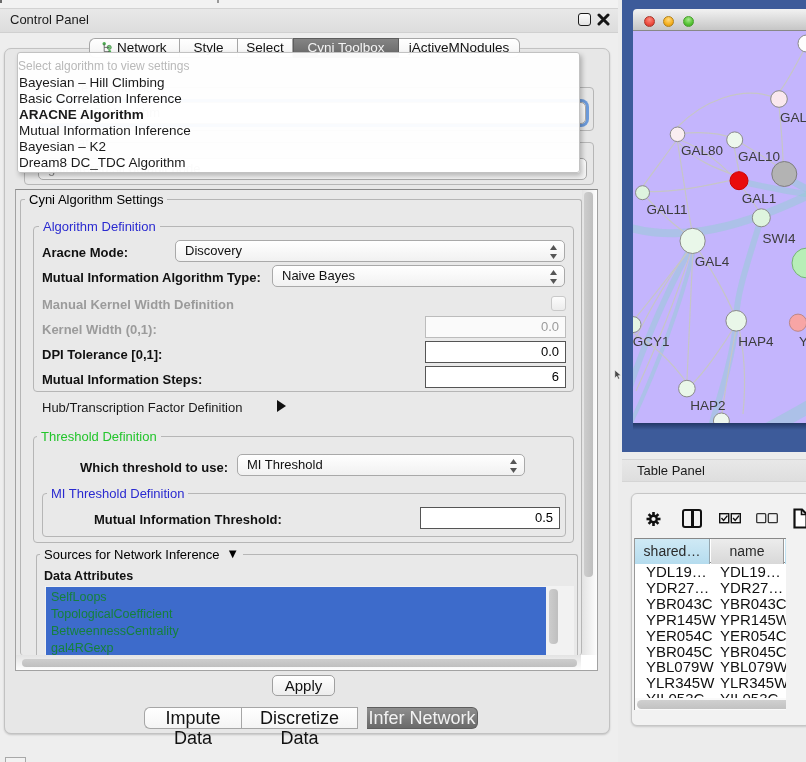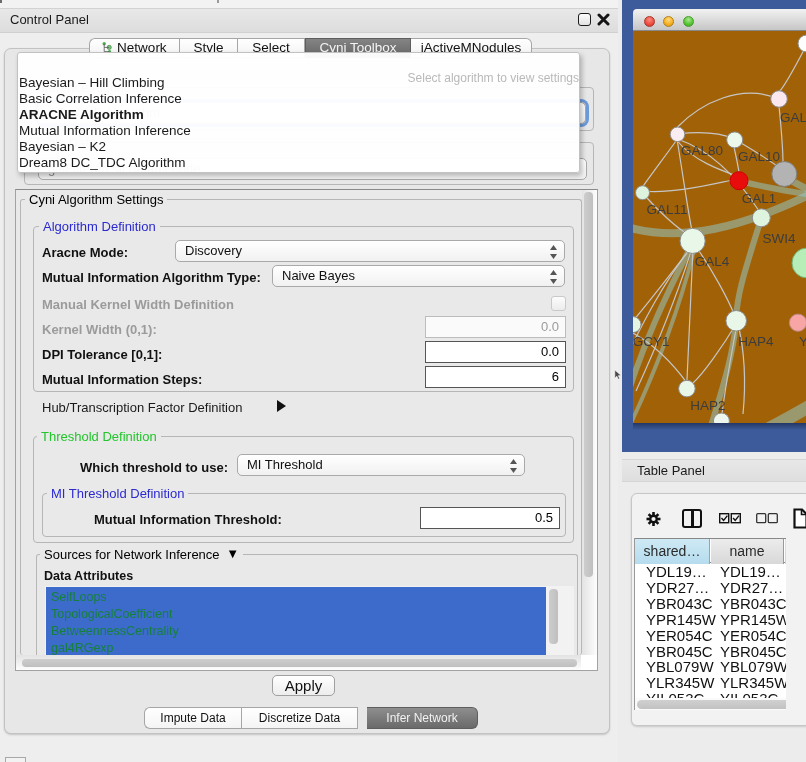--- a/index.html
+++ b/index.html
@@ -46,21 +46,21 @@
 <div id="toptabs" class="abs" style="left:89px;top:38px;height:20px;display:flex;font-size:13.5px;line-height:18px;">
   <div style="width:90px;border:1px solid #a6a6a6;border-right:none;border-radius:6px 0 0 6px;background:linear-gradient(#ffffff,#f2f2f2);text-align:center;color:#111;">
     <svg width="11" height="11" viewBox="0 0 11 11" style="vertical-align:-1px;">
         <circle cx="2.2" cy="1.8" r="1.7" fill="#4caf50"></circle>
         <circle cx="7.2" cy="5.4" r="2.1" fill="#7cc57f" stroke="#3d8b40" stroke-width="0.7"></circle>
         <circle cx="7.6" cy="9.6" r="1.6" fill="#4caf50"></circle>
         <path d="M2.2 1.8 L2.2 9.6 L7.6 9.6 M2.2 5.4 L7.2 5.4" stroke="#555" stroke-width="0.8" fill="none"></path>
       </svg>
     Network</div>
   <div style="width:58px;border:1px solid #a6a6a6;border-right:none;background:linear-gradient(#ffffff,#f2f2f2);text-align:center;color:#111;">Style</div>
-  <div style="width:68px;border:1px solid #a6a6a6;background:linear-gradient(#ffffff,#f2f2f2);text-align:center;color:#111;">Select</div>
+  <div style="width:56px;border:1px solid #a6a6a6;background:linear-gradient(#ffffff,#f2f2f2);text-align:center;color:#111;">Select</div>
   <div style="width:106px;border:1px solid #5e5e5e;background:linear-gradient(#848484,#666666);text-align:center;color:#f4f4f4;">Cyni Toolbox</div>
   <div style="width:121px;border:1px solid #a6a6a6;border-left:none;border-radius:0 6px 6px 0;background:linear-gradient(#ffffff,#f2f2f2);text-align:center;color:#111;">jActiveMNodules</div>
 </div>
 
 <div class="abs" style="left:15px;top:189px;width:583px;height:482px;background:#e9e9e9;border:1px solid #a2a2a2;border-top-color:#8a8a8a;"></div>
 
 <div id="content">
 
 <div class="grp" style="left:20px;top:199px;width:562px;height:456px;border-radius:3px;border-bottom:none;"></div>
 <div class="gtitle" style="left:25px;top:193px;background:#e9e9e9;">Cyni Algorithm Settings</div>
@@ -130,43 +130,43 @@
 </div>
 
 <div class="abs" style="left:582px;top:190px;width:15px;height:465px;background:linear-gradient(to right,#e3e3e3,#fdfdfd);"></div>
 <div class="thumb" style="left:584px;top:192px;width:9px;height:385px;"></div>
 <div class="abs" style="left:16px;top:655px;width:566px;height:15px;background:linear-gradient(#e3e3e3,#fdfdfd);"></div>
 <div class="thumb" style="left:22px;top:659px;width:555px;height:8px;background:linear-gradient(#cdcdcd,#bfbfbf);"></div>
 <div class="abs" style="left:581px;top:655px;width:16px;height:15px;background:#fff;"></div>
 
 <div class="abs" style="left:272px;top:675px;width:63px;height:21px;border:1px solid #a0a0a0;border-radius:5px;background:linear-gradient(#ffffff,#ededed);font-size:15px;text-align:center;line-height:19px;color:#111;">Apply</div>
 
-<div id="bottomtabs" class="abs" style="left:144px;top:707px;height:22px;display:flex;font-size:12px;line-height:20px;">
+<div id="bottomtabs" class="abs" style="left:144px;top:707px;height:22px;display:flex;font-size:18px;line-height:20px;">
   <div style="width:97px;border:1px solid #a6a6a6;border-right:none;border-radius:6px 0 0 6px;background:linear-gradient(#ffffff,#f4f4f4);text-align:center;color:#111;">Impute Data</div>
   <div style="width:117px;border:1px solid #a6a6a6;background:linear-gradient(#ffffff,#f4f4f4);text-align:center;color:#111;">Discretize Data</div>
   <div style="width:111px;border:1px solid #5e5e5e;border-left:none;border-radius:0 6px 6px 0;background:linear-gradient(#8e8e8e,#6a6a6a);text-align:center;color:#f2f2f2;margin-left:9px;">Infer Network</div>
 </div>
 
 <div class="abs" style="left:5px;top:757px;width:21px;height:20px;border:1px solid #a8a8a8;background:#f2f2f2;"></div>
 
 <div id="popup" class="abs" style="left:17px;top:52px;width:563px;height:121px;background:rgba(255,255,255,0.96);border:1px solid #c2c2c2;border-radius:3px;box-shadow:2px 3px 5px rgba(0,0,0,0.25);">
-  <div style="text-align:right;font-size:12px;color:#b9b9b9;padding-top:18px;height:22px;">Select algorithm to view settings</div>
+  <div style="text-align:left;font-size:12px;color:#b9b9b9;padding-top:6px;height:22px;">Select algorithm to view settings</div>
   <div style="font-size:13.5px;color:#1a1a1a;line-height:16px;padding-left:1px;">Bayesian – Hill Climbing<br>Basic Correlation Inference<br><b>ARACNE Algorithm</b><br>Mutual Information Inference<br>Bayesian – K2<br>Dream8 DC_TDC Algorithm</div>
 </div>
 
 <div id="rightside">
 
 <div class="abs" style="left:622px;top:0;width:184px;height:452px;background:#3d5b9a;"></div>
 
 <div class="abs" style="left:633px;top:9px;width:173px;height:22px;background:linear-gradient(#f2f2f2,#c6c6c6);border-bottom:1px solid #888;border-radius:4px 0 0 0;"></div>
 <div class="abs" style="left:644px;top:16px;width:11px;height:11px;border-radius:50%;background:radial-gradient(circle at 50% 30%,#fb8a7e,#ee4b3e 60%,#c43226);border:0.5px solid #a8362a;"></div>
 <div class="abs" style="left:663px;top:16px;width:11px;height:11px;border-radius:50%;background:radial-gradient(circle at 50% 30%,#ffd97e,#f5b01e 60%,#d08f14);border:0.5px solid #b28117;"></div>
 <div class="abs" style="left:683px;top:16px;width:11px;height:11px;border-radius:50%;background:radial-gradient(circle at 50% 30%,#a8e98c,#54c333 60%,#3f9e24);border:0.5px solid #489e2d;"></div>
 
-<div class="abs" style="left:633px;top:31px;width:173px;height:392px;background:#a16207;overflow:hidden;">
+<div class="abs" style="left:633px;top:31px;width:173px;height:392px;background:#c4b5fd;overflow:hidden;">
 <svg width="173" height="392" viewBox="0 0 173 392" id="netsvg" font-family="Liberation Sans, sans-serif">
 <g stroke="rgba(148,205,212,0.5)" fill="none">
  <path d="M -6 196 C 50 212, 110 196, 180 162" stroke-width="8"></path>
  <path d="M 106 150 C 140 158, 165 162, 180 164" stroke-width="6"></path>
  <path d="M 151 145 C 162 152, 172 158, 180 160" stroke-width="7"></path>
  <path d="M 60 212 C 30 268, 10 315, -6 365" stroke-width="6"></path>
  <path d="M 62 215 C 45 285, 20 345, -2 392" stroke-width="4"></path>
  <path d="M 128 188 C 110 245, 104 265, 103 288" stroke-width="6"></path>
  <path d="M 103 292 C 100 325, 88 362, 78 395" stroke-width="6"></path>
  <path d="M 182 372 C 155 388, 135 398, 120 406" stroke-width="13"></path>

